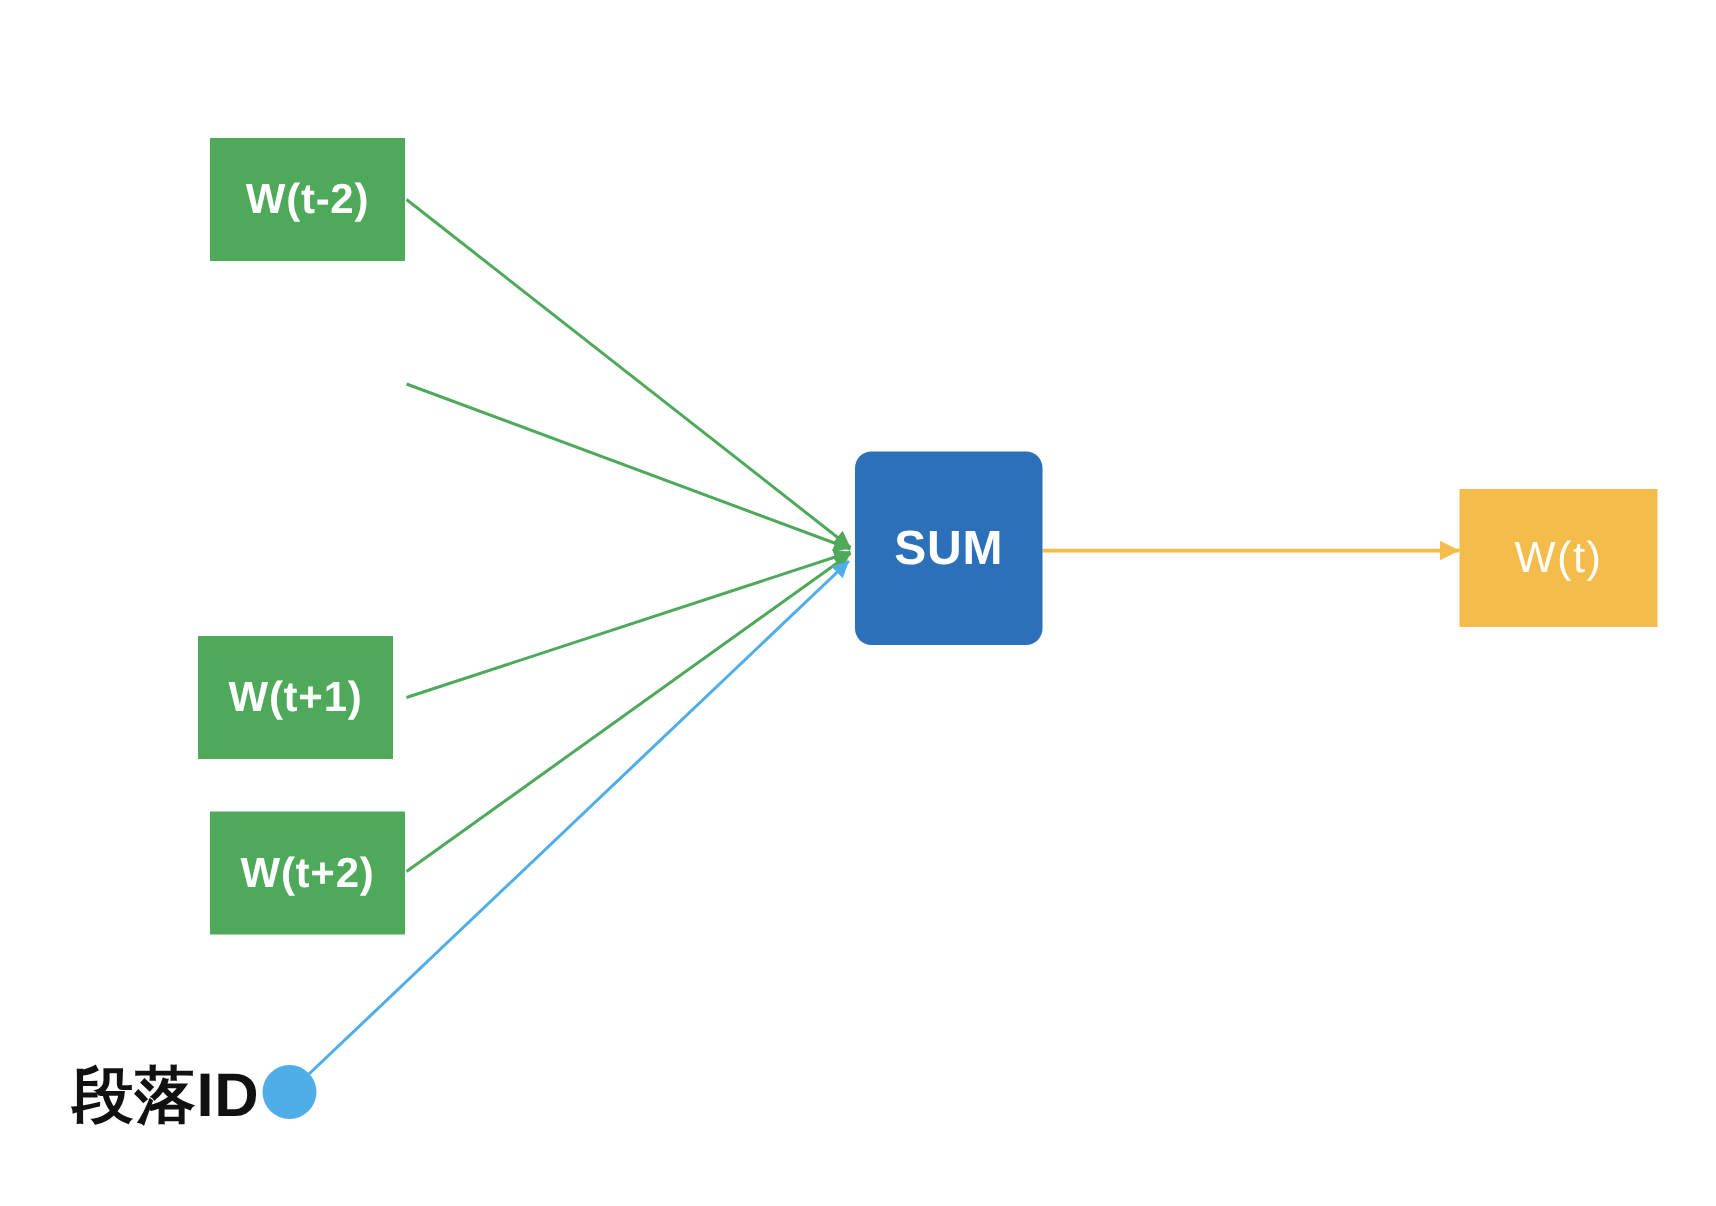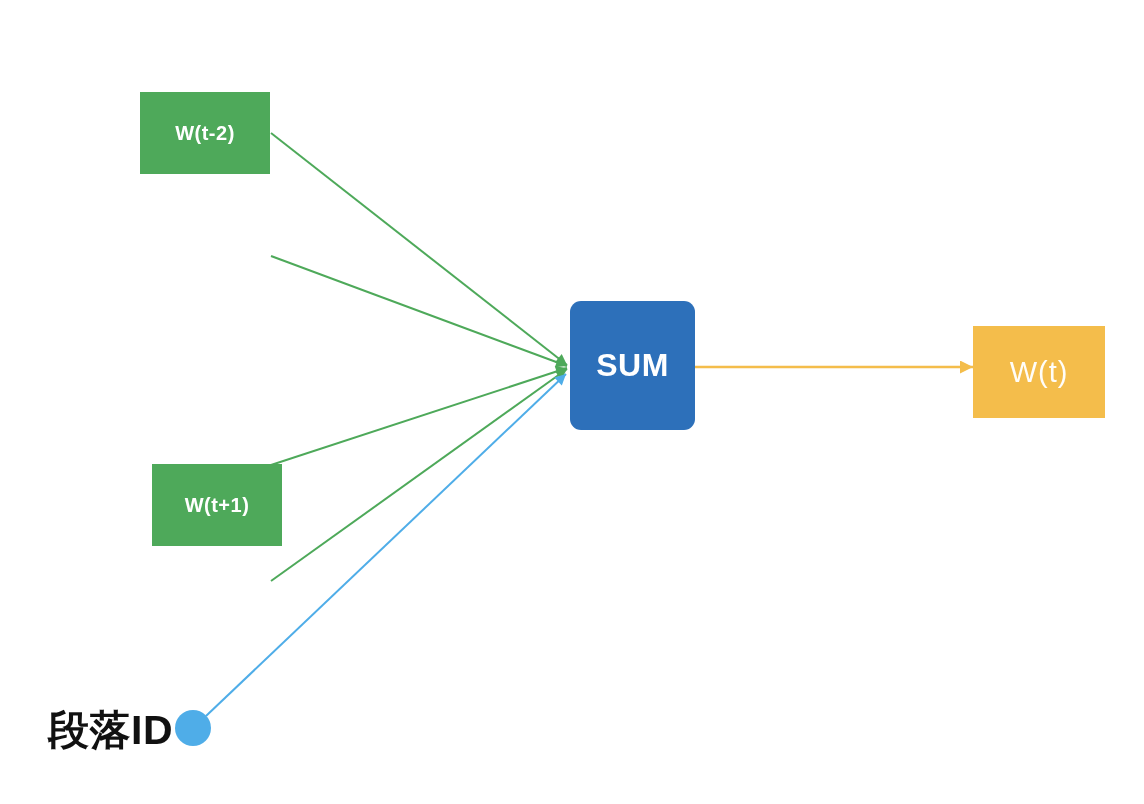--- a/index.html
+++ b/index.html
@@ -19,24 +19,24 @@
   .edge-green{stroke:var(--green);stroke-width:2;fill:none;}
   .edge-blue{stroke:var(--lightblue);stroke-width:2;fill:none;}
   .edge-orange{stroke:var(--orange);stroke-width:2.5;fill:none;}
   .mk-green{fill:var(--green);}
   .mk-blue{fill:var(--lightblue);}
   .mk-orange{fill:var(--orange);}
 
   .node{position:absolute;display:flex;align-items:center;justify-content:center;
     color:#ffffff;text-align:center;}
   .node-context{width:130px;height:82px;background:var(--green);
-    font-size:20px;font-weight:600;letter-spacing:0.5px;}
+    font-size:28px;font-weight:600;letter-spacing:0.5px;}
   .node-wt-minus2{left:140px;top:92px;}
   .node-wt-minus1{left:140px;top:215px;}
-  .node-wt-plus1{left:152px;top:424px;margin-top:40px;}
+  .node-wt-plus1{left:132px;top:424px;}
   .node-wt-plus2{left:140px;top:541px;}
   .node-sum{left:570px;top:301px;width:125px;height:129px;background:var(--blue);
     border-radius:11px;font-size:32px;font-weight:600;letter-spacing:0.5px;}
   .node-output{left:973px;top:326px;width:132px;height:92px;background:var(--orange);
     font-size:29px;font-weight:400;color:rgba(255,255,255,0.96);letter-spacing:1px;}
   .paragraph-dot{position:absolute;left:175px;top:710px;width:36px;height:36px;
     border-radius:50%;background:var(--lightblue);}
   .paragraph-label{position:absolute;left:48px;top:712px;height:36px;line-height:36px;
     font-size:41px;font-weight:700;color:var(--label);letter-spacing:0.5px;}
 </style>
@@ -67,20 +67,23 @@
 
   <div class="node node-context node-wt-minus2">
     <span>W(t-2)</span>
   </div>
 
 
   <div class="node node-context node-wt-plus1">
     <span>W(t+1)</span>
   </div>
 
+  <div class="node node-context node-wt-plus2">
+    <span>W(t+2)</span>
+  </div>
 
   <div class="node node-sum">
     <span>SUM</span>
   </div>
 
   <div class="node node-output">
     <span>W(t)</span>
   </div>
 
   <div class="paragraph-dot"></div>

